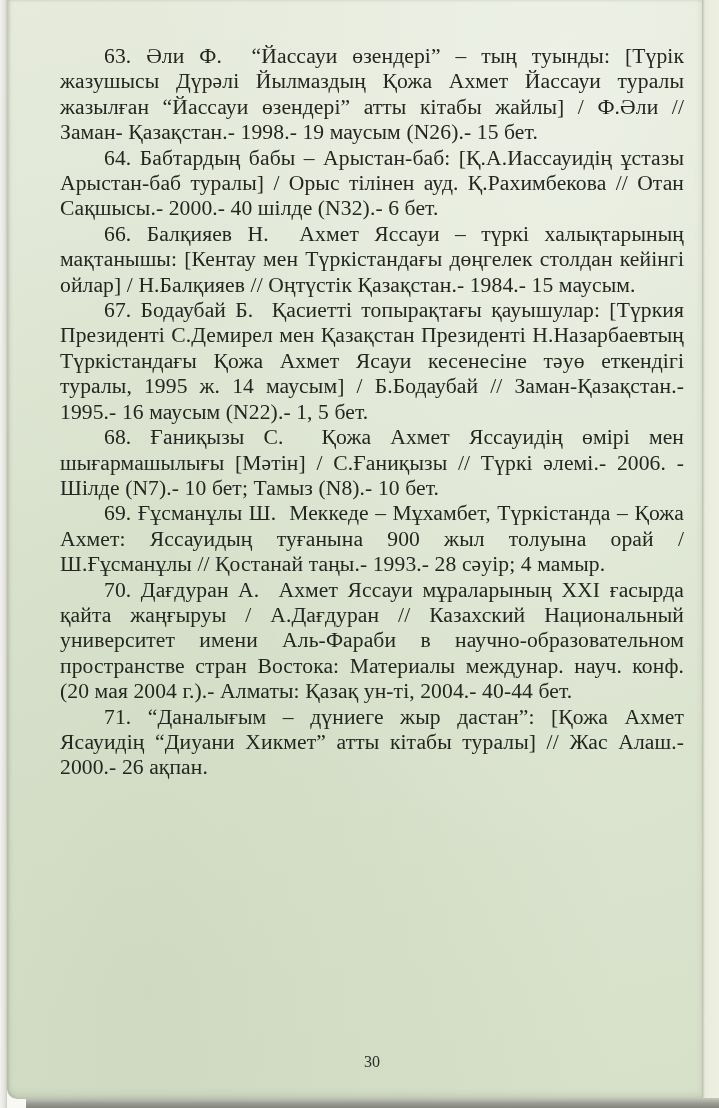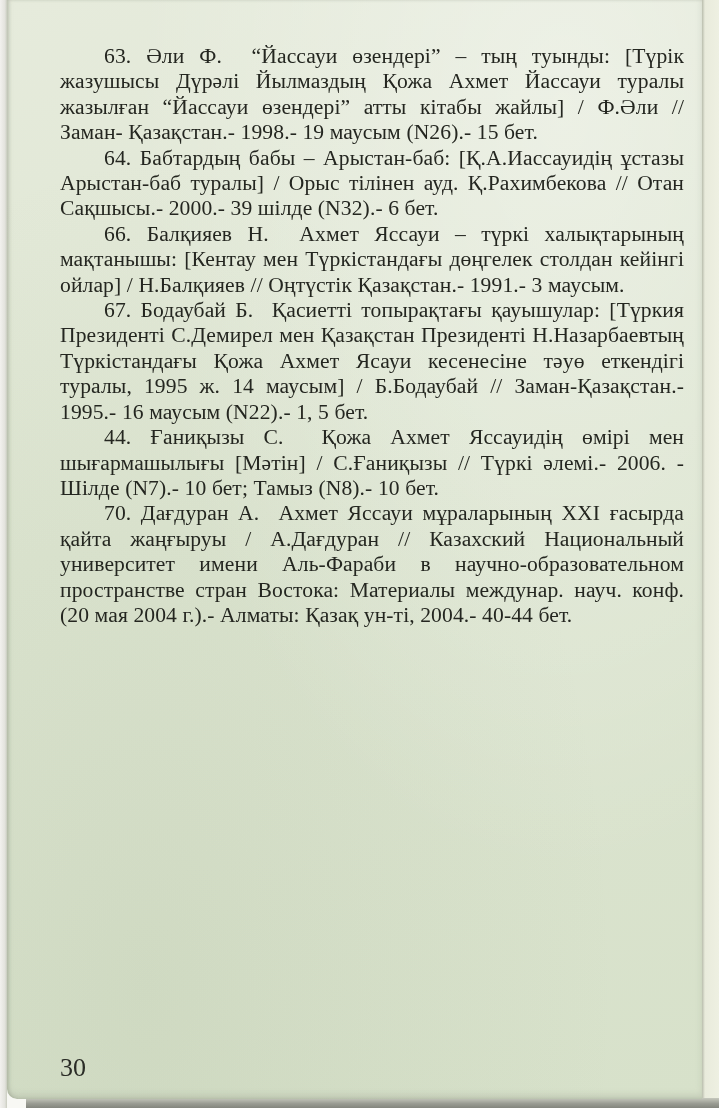--- a/index.html
+++ b/index.html
@@ -63,36 +63,38 @@
     margin: 0;
     text-indent: 44px;
     white-space: pre-wrap;
     text-rendering: optimizeLegibility;
   }
   .page-number {
     position: absolute;
     left: 53px;
     width: 624px;
     top: 1053px;
-    text-align: left;
-    font-size: 26px;
+    text-align: center;
+    font-size: 16px;
     color: #2a2c26;
   }
 </style>
 </head>
 <body>
 
 <div class="scan">
   <div class="right-edge"></div>
   <div class="bottom-edge"></div>
   <div class="page">
     <div class="text-block">
       <p>63. Әли Ф.  “Йассауи өзендері” – тың туынды: [Түрік жазушысы Дүрәлі Йылмаздың Қожа Ахмет Йассауи туралы жазылған “Йассауи өзендері” атты кітабы жайлы] / Ф.Әли // Заман- Қазақстан.- 1998.- 19 маусым (N26).- 15 бет.</p>
-      <p>64. Бабтардың бабы – Арыстан-баб: [Қ.А.Иассауидің ұстазы Арыстан-баб туралы] / Орыс тілінен ауд. Қ.Рахимбекова // Отан Сақшысы.- 2000.- 39 шілде (N32).- 6 бет.</p>
-      <p>66. Балқияев Н.  Ахмет Яссауи – түркі халықтарының мақтанышы: [Кентау мен Түркістандағы дөңгелек столдан кейінгі ойлар] / Н.Балқияев // Оңтүстік Қазақстан.- 1991.- 3 маусым.</p>
+      <p>64. Бабтардың бабы – Арыстан-баб: [Қ.А.Иассауидің ұстазы Арыстан-баб туралы] / Орыс тілінен ауд. Қ.Рахимбекова // Отан Сақшысы.- 2000.- 40 шілде (N32).- 6 бет.</p>
+      <p>66. Балқияев Н.  Ахмет Яссауи – түркі халықтарының мақтанышы: [Кентау мен Түркістандағы дөңгелек столдан кейінгі ойлар] / Н.Балқияев // Оңтүстік Қазақстан.- 1984.- 15 маусым.</p>
       <p>67. Бодаубай Б.  Қасиетті топырақтағы қауышулар: [Түркия Президенті С.Демирел мен Қазақстан Президенті Н.Назарбаевтың Түркістандағы Қожа Ахмет Ясауи кесенесіне тәуө еткендігі туралы, 1995 ж. 14 маусым] / Б.Бодаубай // Заман-Қазақстан.- 1995.- 16 маусым (N22).- 1, 5 бет.</p>
-      <p>44. Ғаниқызы С.  Қожа Ахмет Яссауидің өмірі мен шығармашылығы [Мәтін] / С.Ғаниқызы // Түркі әлемі.- 2006. - Шілде (N7).- 10 бет; Тамыз (N8).- 10 бет.</p>
+      <p>68. Ғаниқызы С.  Қожа Ахмет Яссауидің өмірі мен шығармашылығы [Мәтін] / С.Ғаниқызы // Түркі әлемі.- 2006. - Шілде (N7).- 10 бет; Тамыз (N8).- 10 бет.</p>
+      <p>69. Ғұсманұлы Ш.  Меккеде – Мұхамбет, Түркістанда – Қожа Ахмет: Яссауидың туғанына 900 жыл толуына орай / Ш.Ғұсманұлы // Қостанай таңы.- 1993.- 28 сәуір; 4 мамыр.</p>
       <p>70. Дағдуран А.  Ахмет Яссауи мұраларының XXI ғасырда қайта жаңғыруы / А.Дағдуран // Казахский Национальный университет имени Аль-Фараби в научно-образовательном пространстве стран Востока: Материалы междунар. науч. конф. (20 мая 2004 г.).- Алматы: Қазақ ун-ті, 2004.- 40-44 бет.</p>
+      <p>71. “Даналығым – дүниеге жыр дастан”: [Қожа Ахмет Ясауидің “Диуани Хикмет” атты кітабы туралы] // Жас Алаш.- 2000.- 26 ақпан.</p>
     </div>
     <div class="page-number">30</div>
   </div>
   <div class="left-edge"></div>
 </div>
 
 </body></html>

